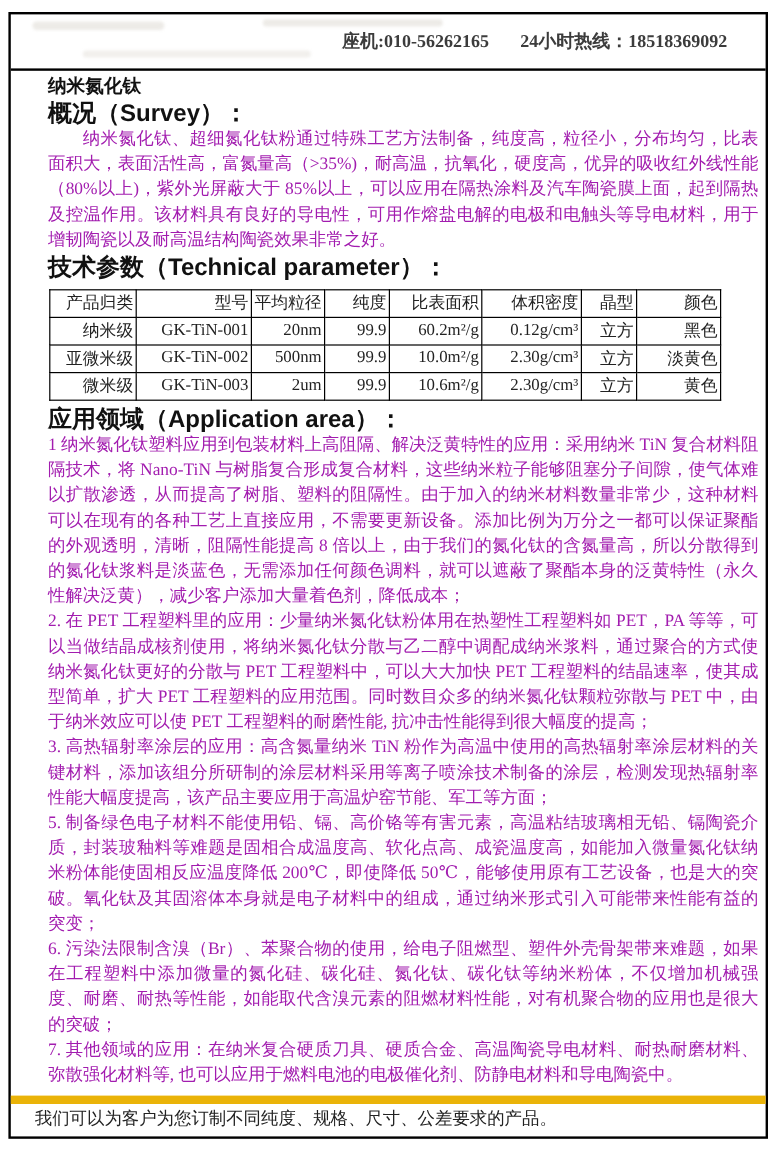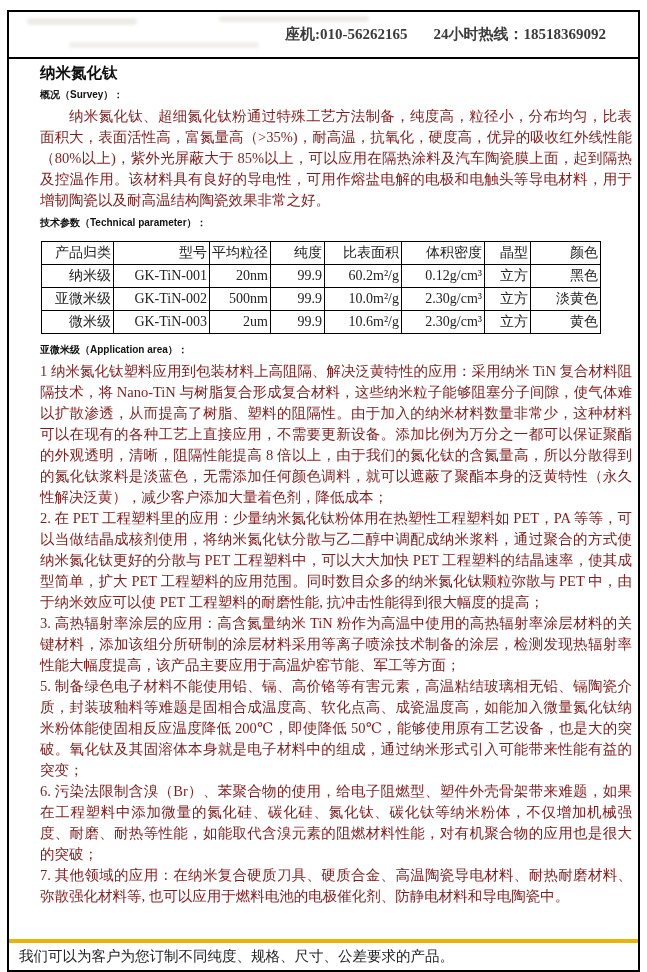--- a/index.html
+++ b/index.html
@@ -28,39 +28,39 @@
     font-family:"Liberation Serif","DejaVu Serif",serif;
   }
   .contact .gap { display:inline-block; width:26px; }
   
   .main { padding:3px 6px 6px 6px;margin-left:25px; }
   .doc-title {
     margin:0; font-size:15.5px; line-height:21px; font-weight:bold; color:#111;
     font-family:"Liberation Sans","DejaVu Sans",sans-serif;
   }
   .sec-heading {
-    margin:1px 0 0 0; font-size:10px; line-height:22px; font-weight:bold; color:#111;
+    margin:1px 0 0 0; font-size:20px; line-height:22px; font-weight:bold; color:#111;
     font-family:"Liberation Sans","DejaVu Sans",sans-serif;
   }
   .body-para {
-    margin:0; font-size:14.5px; line-height:21px; text-align:justify; color:#7f1d1d;
+    margin:0; font-size:14.5px; line-height:21px; text-align:justify; color:#a21caf;
   }
   .indent { text-indent:2em; }
   
   .spec-table {
     border-collapse:collapse; margin:7px 0 5px 1px;
     font-size:14px; color:#222; table-layout:fixed;
   }
   .spec-table th, .spec-table td {
     border:1.5px solid #000; font-weight:normal; text-align:right;
     padding:1px 2px; height:20px; overflow:hidden; white-space:nowrap;
   }
   
   .footer-row {
-    border-top:4px solid #eab308; padding:3px 10px;margin-top:26px;
+    border-top:7px solid #eab308; padding:3px 20px;
   }
   .footer-row p { margin:0; font-size:14.5px; line-height:21px; color:#222; }
 </style>
 </head>
 <body>
 
 <div class="page">
   <div class="doc-frame">
 
     <div class="header-row">
@@ -129,21 +129,21 @@
             <td>2um</td>
             <td>99.9</td>
             <td>10.6m²/g</td>
             <td>2.30g/cm³</td>
             <td>立方</td>
             <td>黄色</td>
           </tr>
         </tbody>
       </table>
 
-      <h2 class="sec-heading">亚微米级（Application area）：</h2>
+      <h2 class="sec-heading">应用领域（Application area）：</h2>
       <p class="body-para">1 纳米氮化钛塑料应用到包装材料上高阻隔、解决泛黄特性的应用：采用纳米 TiN 复合材料阻隔技术，将 Nano-TiN 与树脂复合形成复合材料，这些纳米粒子能够阻塞分子间隙，使气体难以扩散渗透，从而提高了树脂、塑料的阻隔性。由于加入的纳米材料数量非常少，这种材料可以在现有的各种工艺上直接应用，不需要更新设备。添加比例为万分之一都可以保证聚酯的外观透明，清晰，阻隔性能提高 8 倍以上，由于我们的氮化钛的含氮量高，所以分散得到的氮化钛浆料是淡蓝色，无需添加任何颜色调料，就可以遮蔽了聚酯本身的泛黄特性（永久性解决泛黄），减少客户添加大量着色剂，降低成本；</p>
       <p class="body-para">2. 在 PET 工程塑料里的应用：少量纳米氮化钛粉体用在热塑性工程塑料如 PET，PA 等等，可以当做结晶成核剂使用，将纳米氮化钛分散与乙二醇中调配成纳米浆料，通过聚合的方式使纳米氮化钛更好的分散与 PET 工程塑料中，可以大大加快 PET 工程塑料的结晶速率，使其成型简单，扩大 PET 工程塑料的应用范围。同时数目众多的纳米氮化钛颗粒弥散与 PET 中，由于纳米效应可以使 PET 工程塑料的耐磨性能, 抗冲击性能得到很大幅度的提高；</p>
       <p class="body-para">3. 高热辐射率涂层的应用：高含氮量纳米 TiN 粉作为高温中使用的高热辐射率涂层材料的关键材料，添加该组分所研制的涂层材料采用等离子喷涂技术制备的涂层，检测发现热辐射率性能大幅度提高，该产品主要应用于高温炉窑节能、军工等方面；</p>
       <p class="body-para">5. 制备绿色电子材料不能使用铅、镉、高价铬等有害元素，高温粘结玻璃相无铅、镉陶瓷介质，封装玻釉料等难题是固相合成温度高、软化点高、成瓷温度高，如能加入微量氮化钛纳米粉体能使固相反应温度降低 200℃，即使降低 50℃，能够使用原有工艺设备，也是大的突破。氧化钛及其固溶体本身就是电子材料中的组成，通过纳米形式引入可能带来性能有益的突变；</p>
       <p class="body-para">6. 污染法限制含溴（Br）、苯聚合物的使用，给电子阻燃型、塑件外壳骨架带来难题，如果在工程塑料中添加微量的氮化硅、碳化硅、氮化钛、碳化钛等纳米粉体，不仅增加机械强度、耐磨、耐热等性能，如能取代含溴元素的阻燃材料性能，对有机聚合物的应用也是很大的突破；</p>
       <p class="body-para">7. 其他领域的应用：在纳米复合硬质刀具、硬质合金、高温陶瓷导电材料、耐热耐磨材料、弥散强化材料等, 也可以应用于燃料电池的电极催化剂、防静电材料和导电陶瓷中。</p>
     </div>
 
     <div class="footer-row">
       <p>我们可以为客户为您订制不同纯度、规格、尺寸、公差要求的产品。</p>

